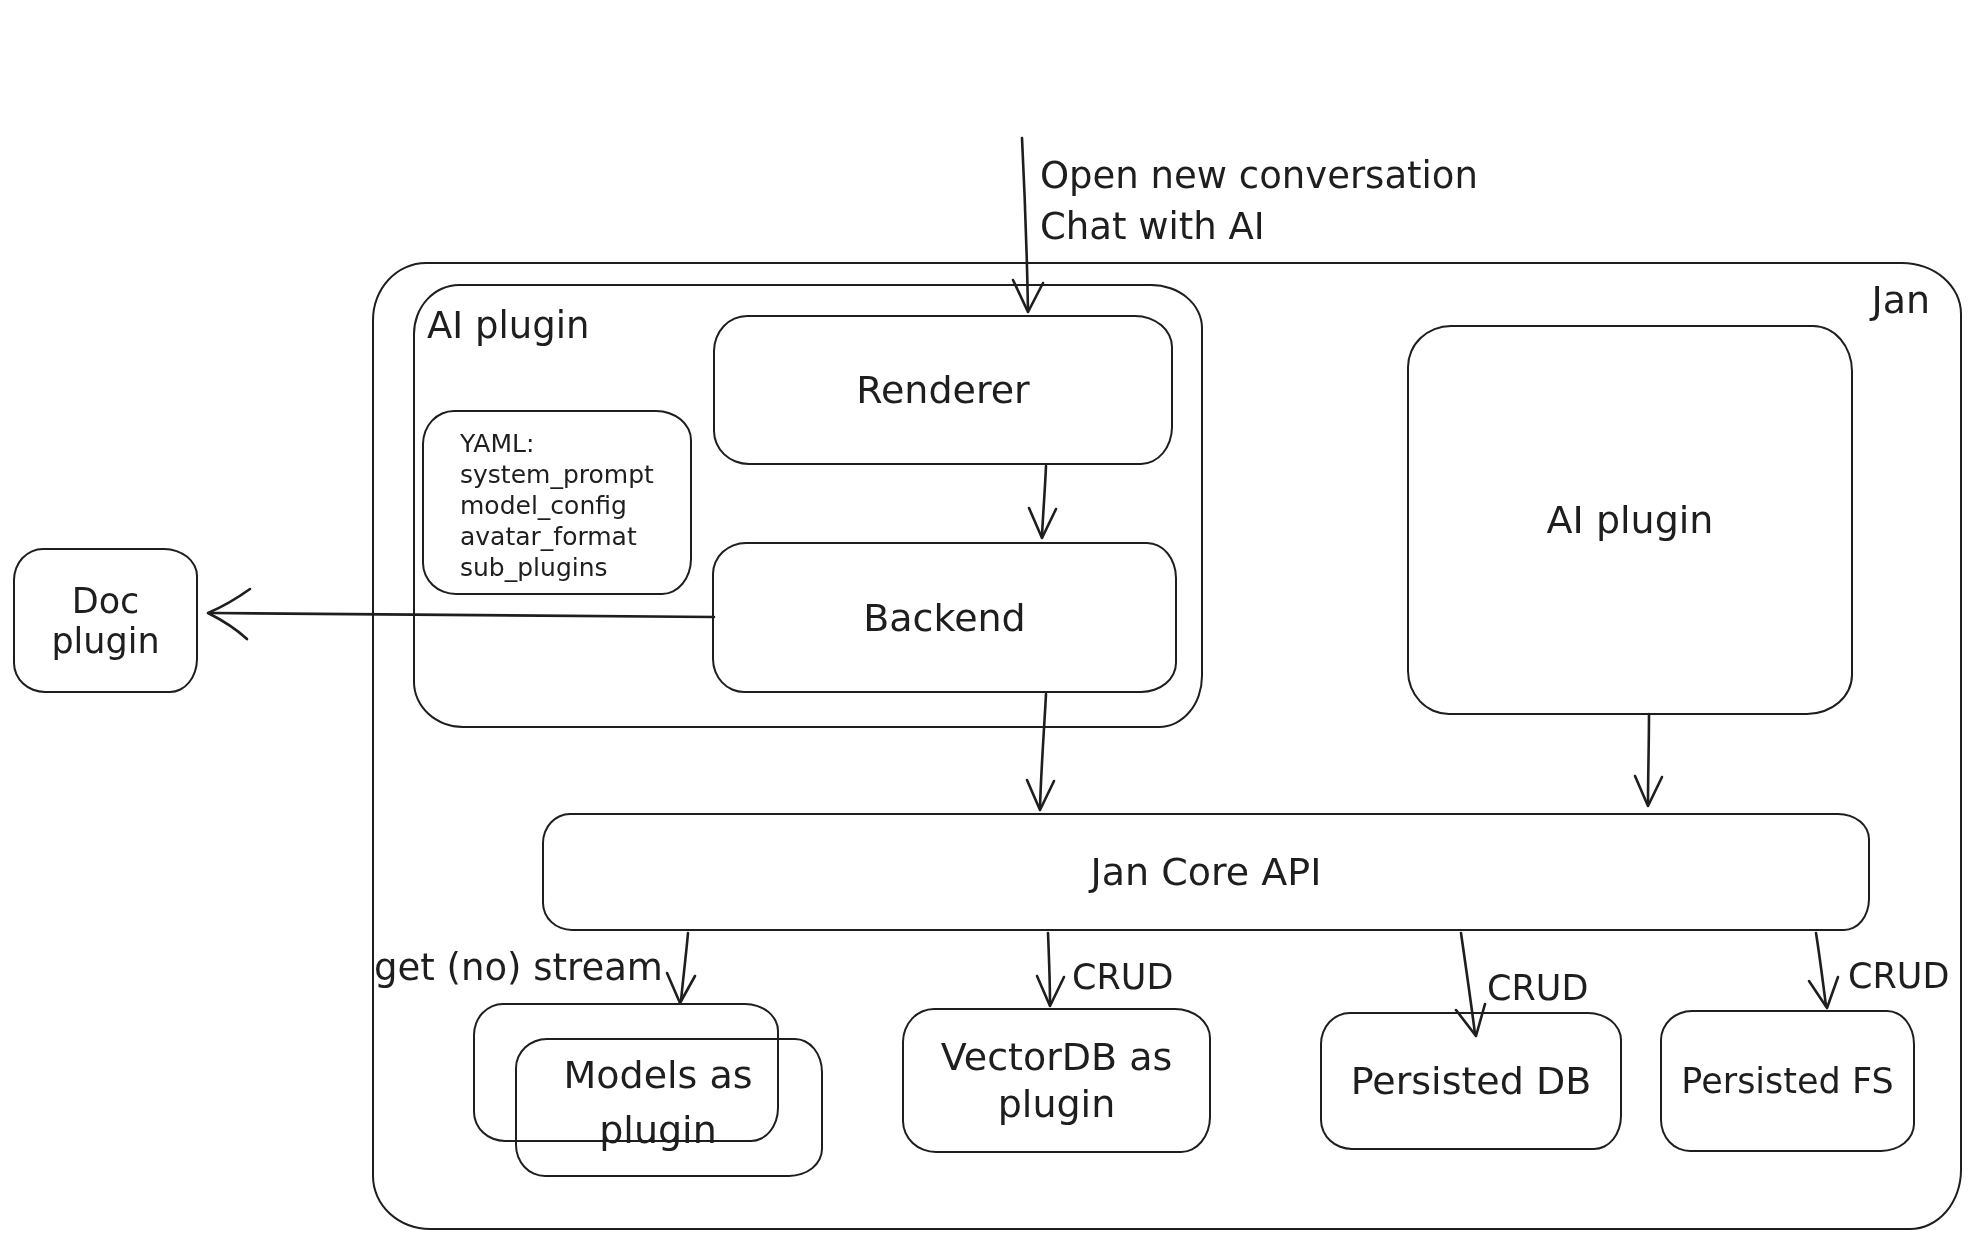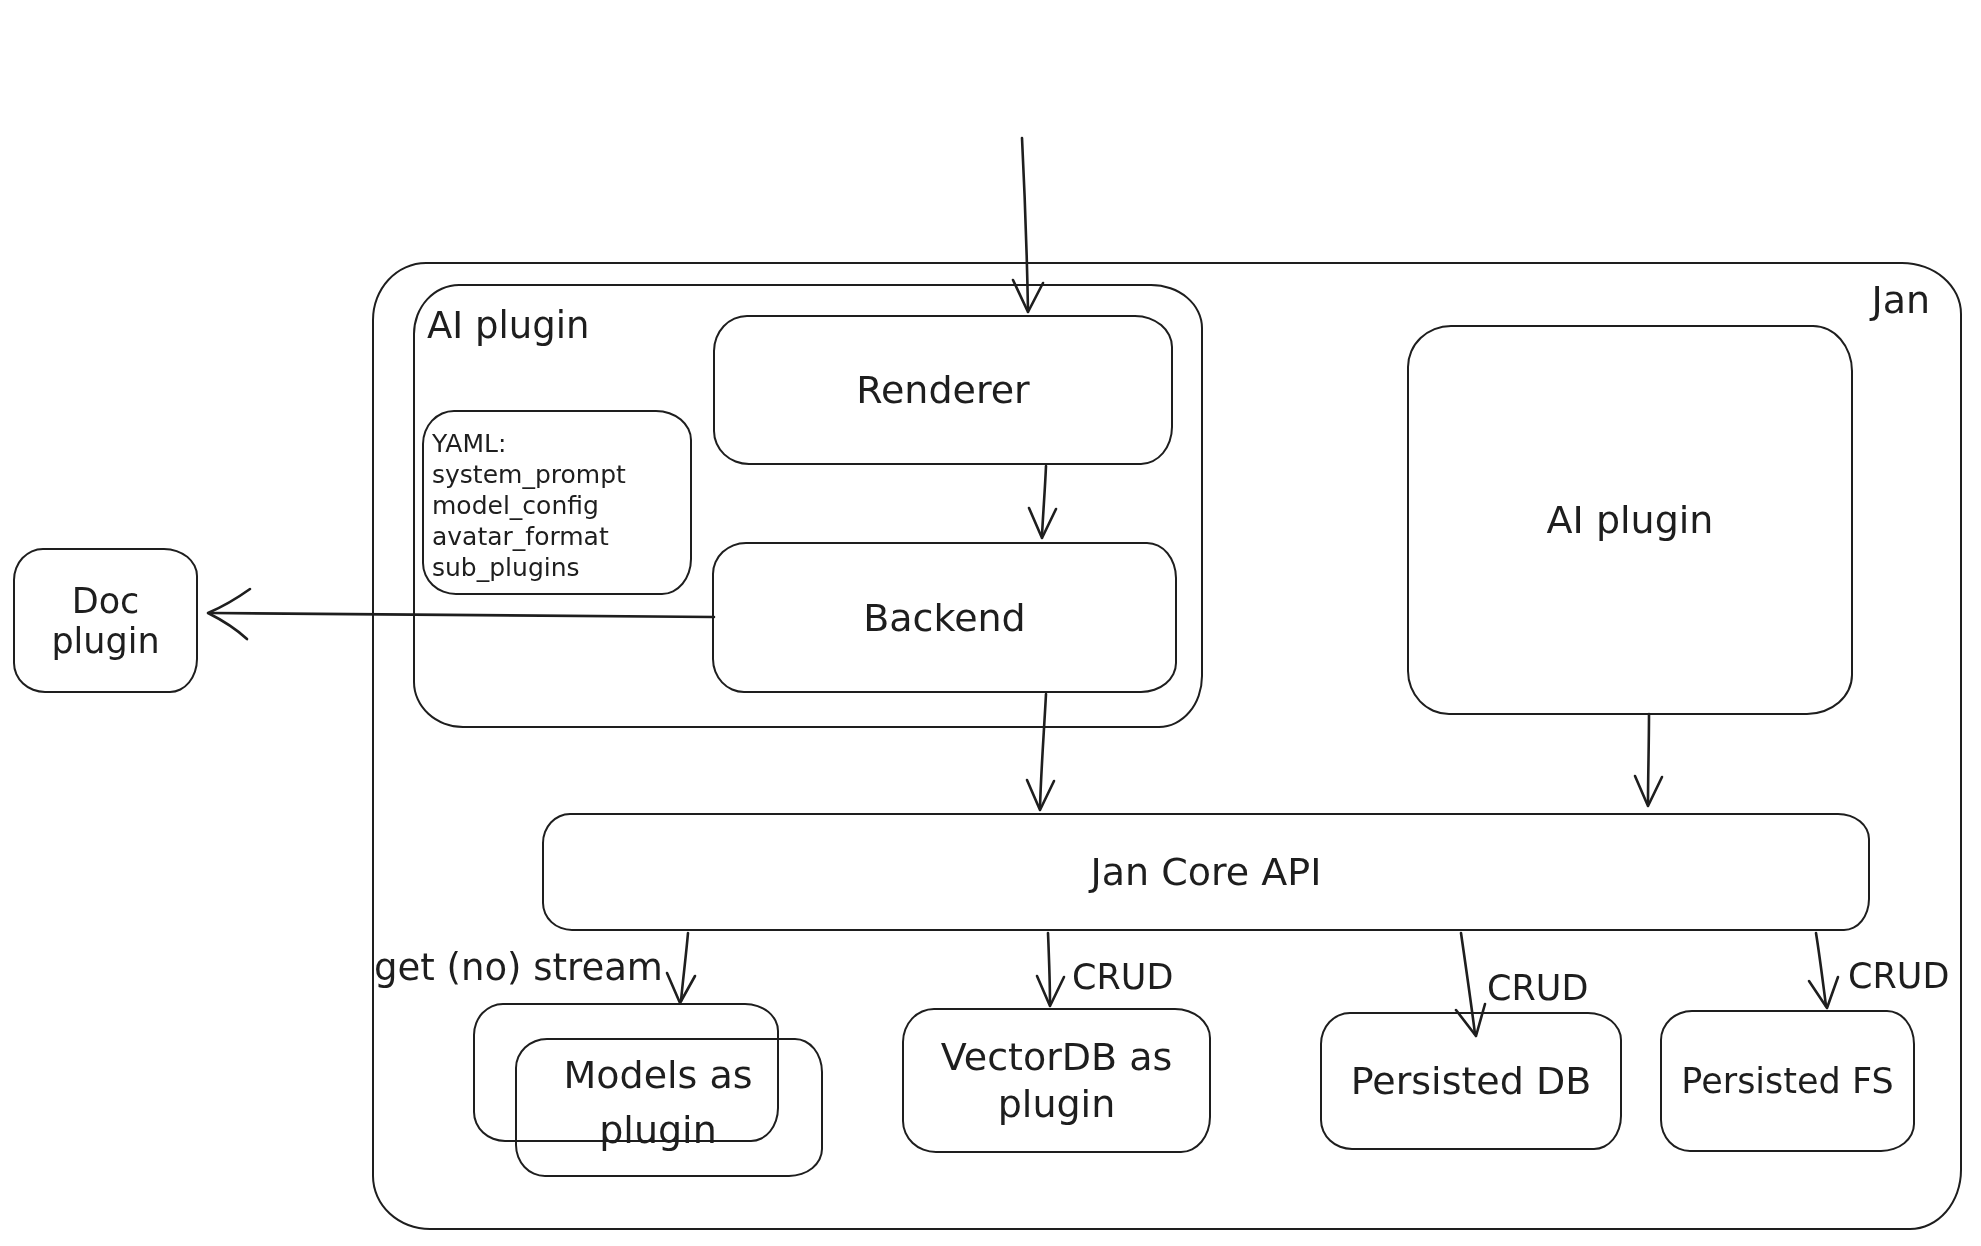--- a/index.html
+++ b/index.html
@@ -19,21 +19,21 @@
   #jan{left:372px;top:262px;width:1590px;height:968px;
        border-radius:54px 60px 52px 58px / 58px 52px 60px 54px;background:transparent;}
   #jan .corner-label{position:absolute;top:14px;right:30px;font-size:38px;}
   #plugin-group{left:413px;top:284px;width:790px;height:444px;
        border-radius:46px 52px 44px 50px / 50px 44px 52px 46px;background:transparent;}
   #plugin-group .corner-label{position:absolute;top:18px;left:12px;font-size:37px;}
   #renderer{left:713px;top:315px;width:460px;height:150px;font-size:38px;
        border-radius:34px 38px 32px 36px / 36px 32px 38px 34px;}
   #yaml{left:422px;top:410px;width:270px;height:185px;font-size:25px;line-height:31px;
        border-radius:32px 36px 30px 34px / 34px 30px 36px 32px;
-       display:block;text-align:left;padding:16px 10px 0 8px;}
+       display:block;text-align:left;padding:16px 10px 0 36px;}
   #backend{left:712px;top:542px;width:465px;height:151px;font-size:38px;
        border-radius:34px 30px 36px 32px / 32px 36px 30px 34px;}
   #doc-sources{left:13px;top:548px;width:185px;height:145px;font-size:35px;
        border-radius:30px 34px 28px 32px / 32px 28px 34px 30px;}
   #plugin-right{left:1407px;top:325px;width:446px;height:390px;font-size:38px;
        border-radius:44px 40px 46px 42px / 42px 46px 40px 44px;}
   #jan-core{left:542px;top:813px;width:1328px;height:118px;font-size:38px;
        border-radius:28px 32px 26px 30px / 30px 26px 32px 28px;}
   #models-back{left:473px;top:1003px;width:306px;height:139px;
        border-radius:30px 34px 28px 32px / 32px 28px 34px 30px;}
@@ -139,18 +139,22 @@
     <path d="M1048 933 C1049 957 1050 981 1050 1004"></path>
     <path d="M1050 1006 L1037 976 M1050 1006 L1064 977"></path>
 
     <path d="M1461 933 C1466 968 1471 1002 1475 1034"></path>
     <path d="M1476 1036 L1456 1010 M1476 1036 L1485 1004"></path>
 
     <path d="M1816 933 C1820 958 1823 983 1826 1006"></path>
     <path d="M1827 1008 L1809 981 M1827 1008 L1838 977"></path>
   </svg>
 
+  <div class="edge-label" id="lbl-open">
+    <span class="lbl">Open new conversation</span>
+    <span class="lbl">Chat with AI</span>
+  </div>
   <div class="edge-label" id="lbl-stream">get (no) stream</div>
   <div class="edge-label" id="lbl-crud-1">CRUD</div>
   <div class="edge-label" id="lbl-crud-2">CRUD</div>
   <div class="edge-label" id="lbl-crud-3">CRUD</div>
 
 </div>
 
 </body></html>

